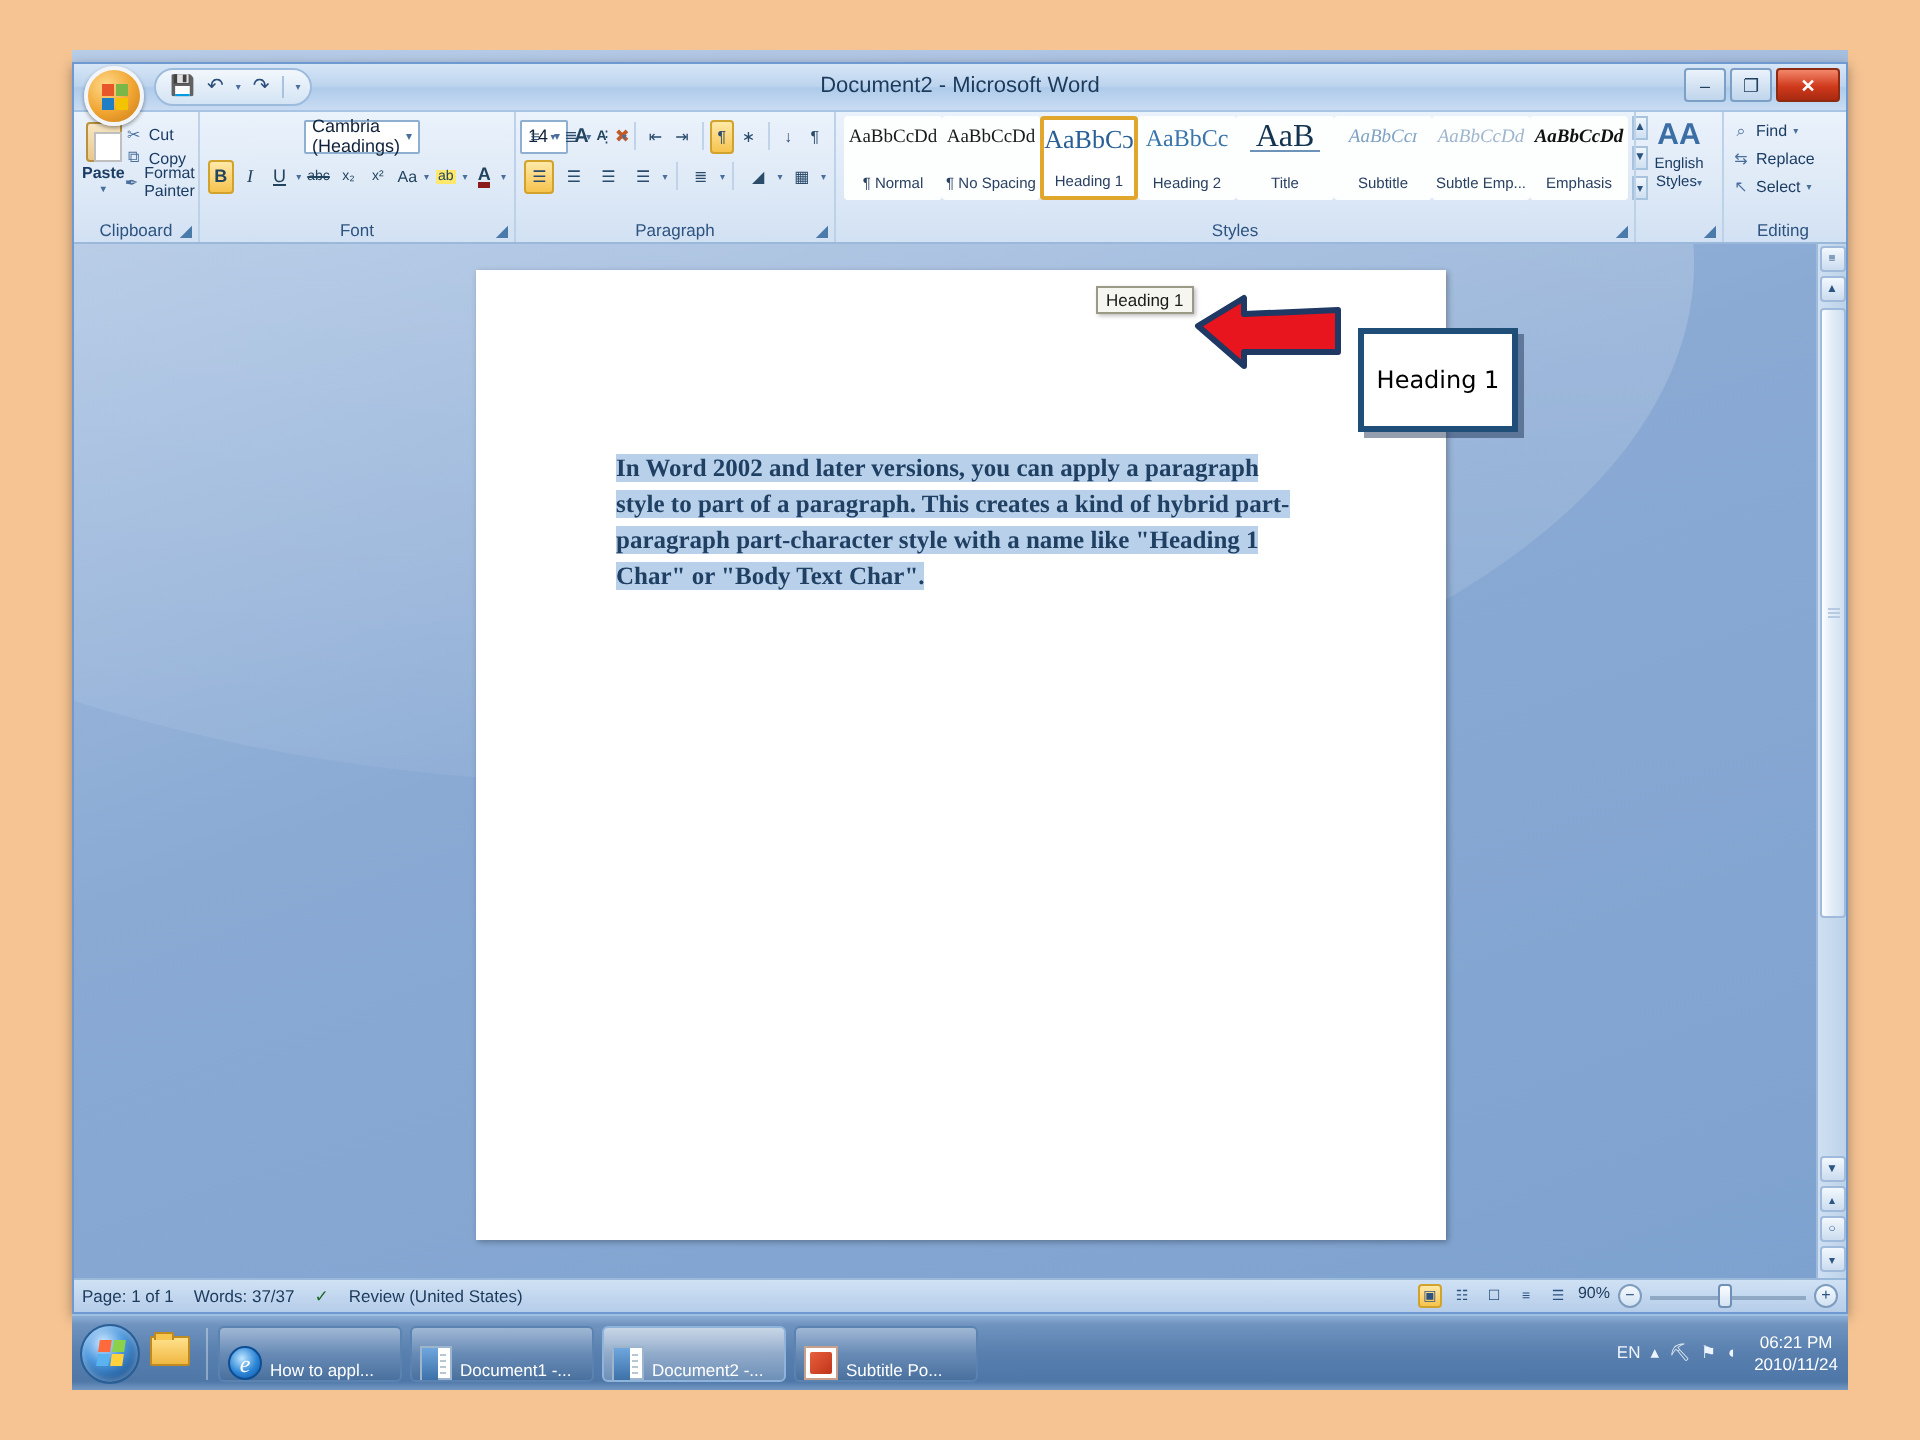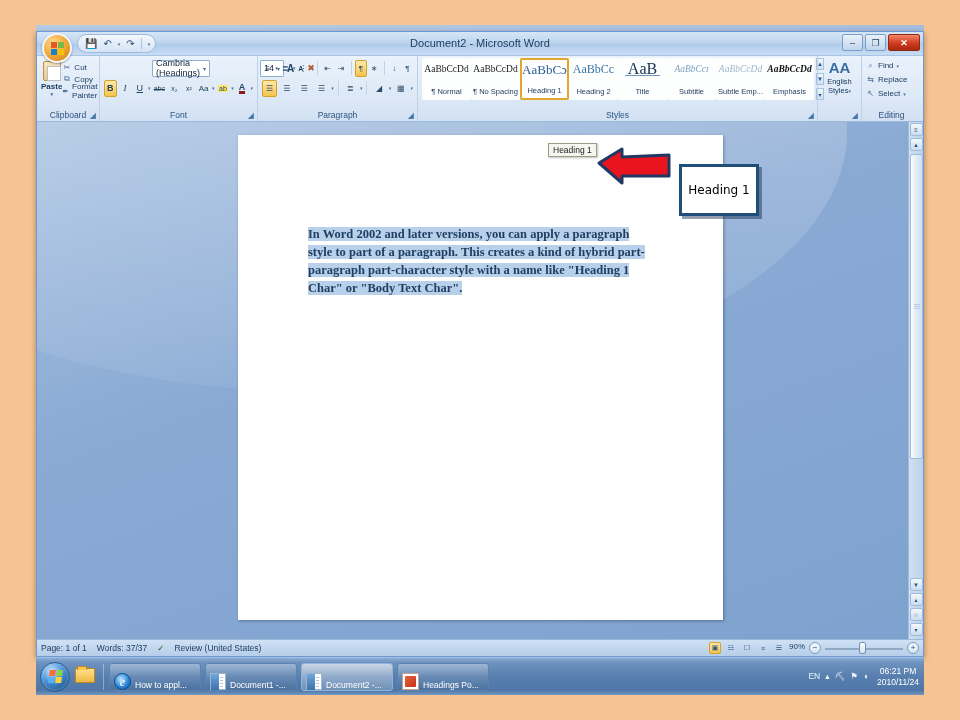--- a/index.html
+++ b/index.html
@@ -739,21 +739,21 @@
   <div class="tbtn">
     <span class="wd-ico"></span>
     <span>Document1 -...</span>
   </div>
   <div class="tbtn active">
     <span class="wd-ico"></span>
     <span>Document2 -...</span>
   </div>
   <div class="tbtn">
     <span class="pp-ico"></span>
-    <span>Headings Po...</span>
+    <span>Subtitle Po...</span>
   </div>
 
   <div class="tray">
     <span class="ti">EN</span>
     <span class="ti">▴</span>
     <span class="ti">⛏</span>
     <span class="ti">⚑</span>
     <span class="ti">◖</span>
     <div class="clock">
       <div>06:21 PM</div>

